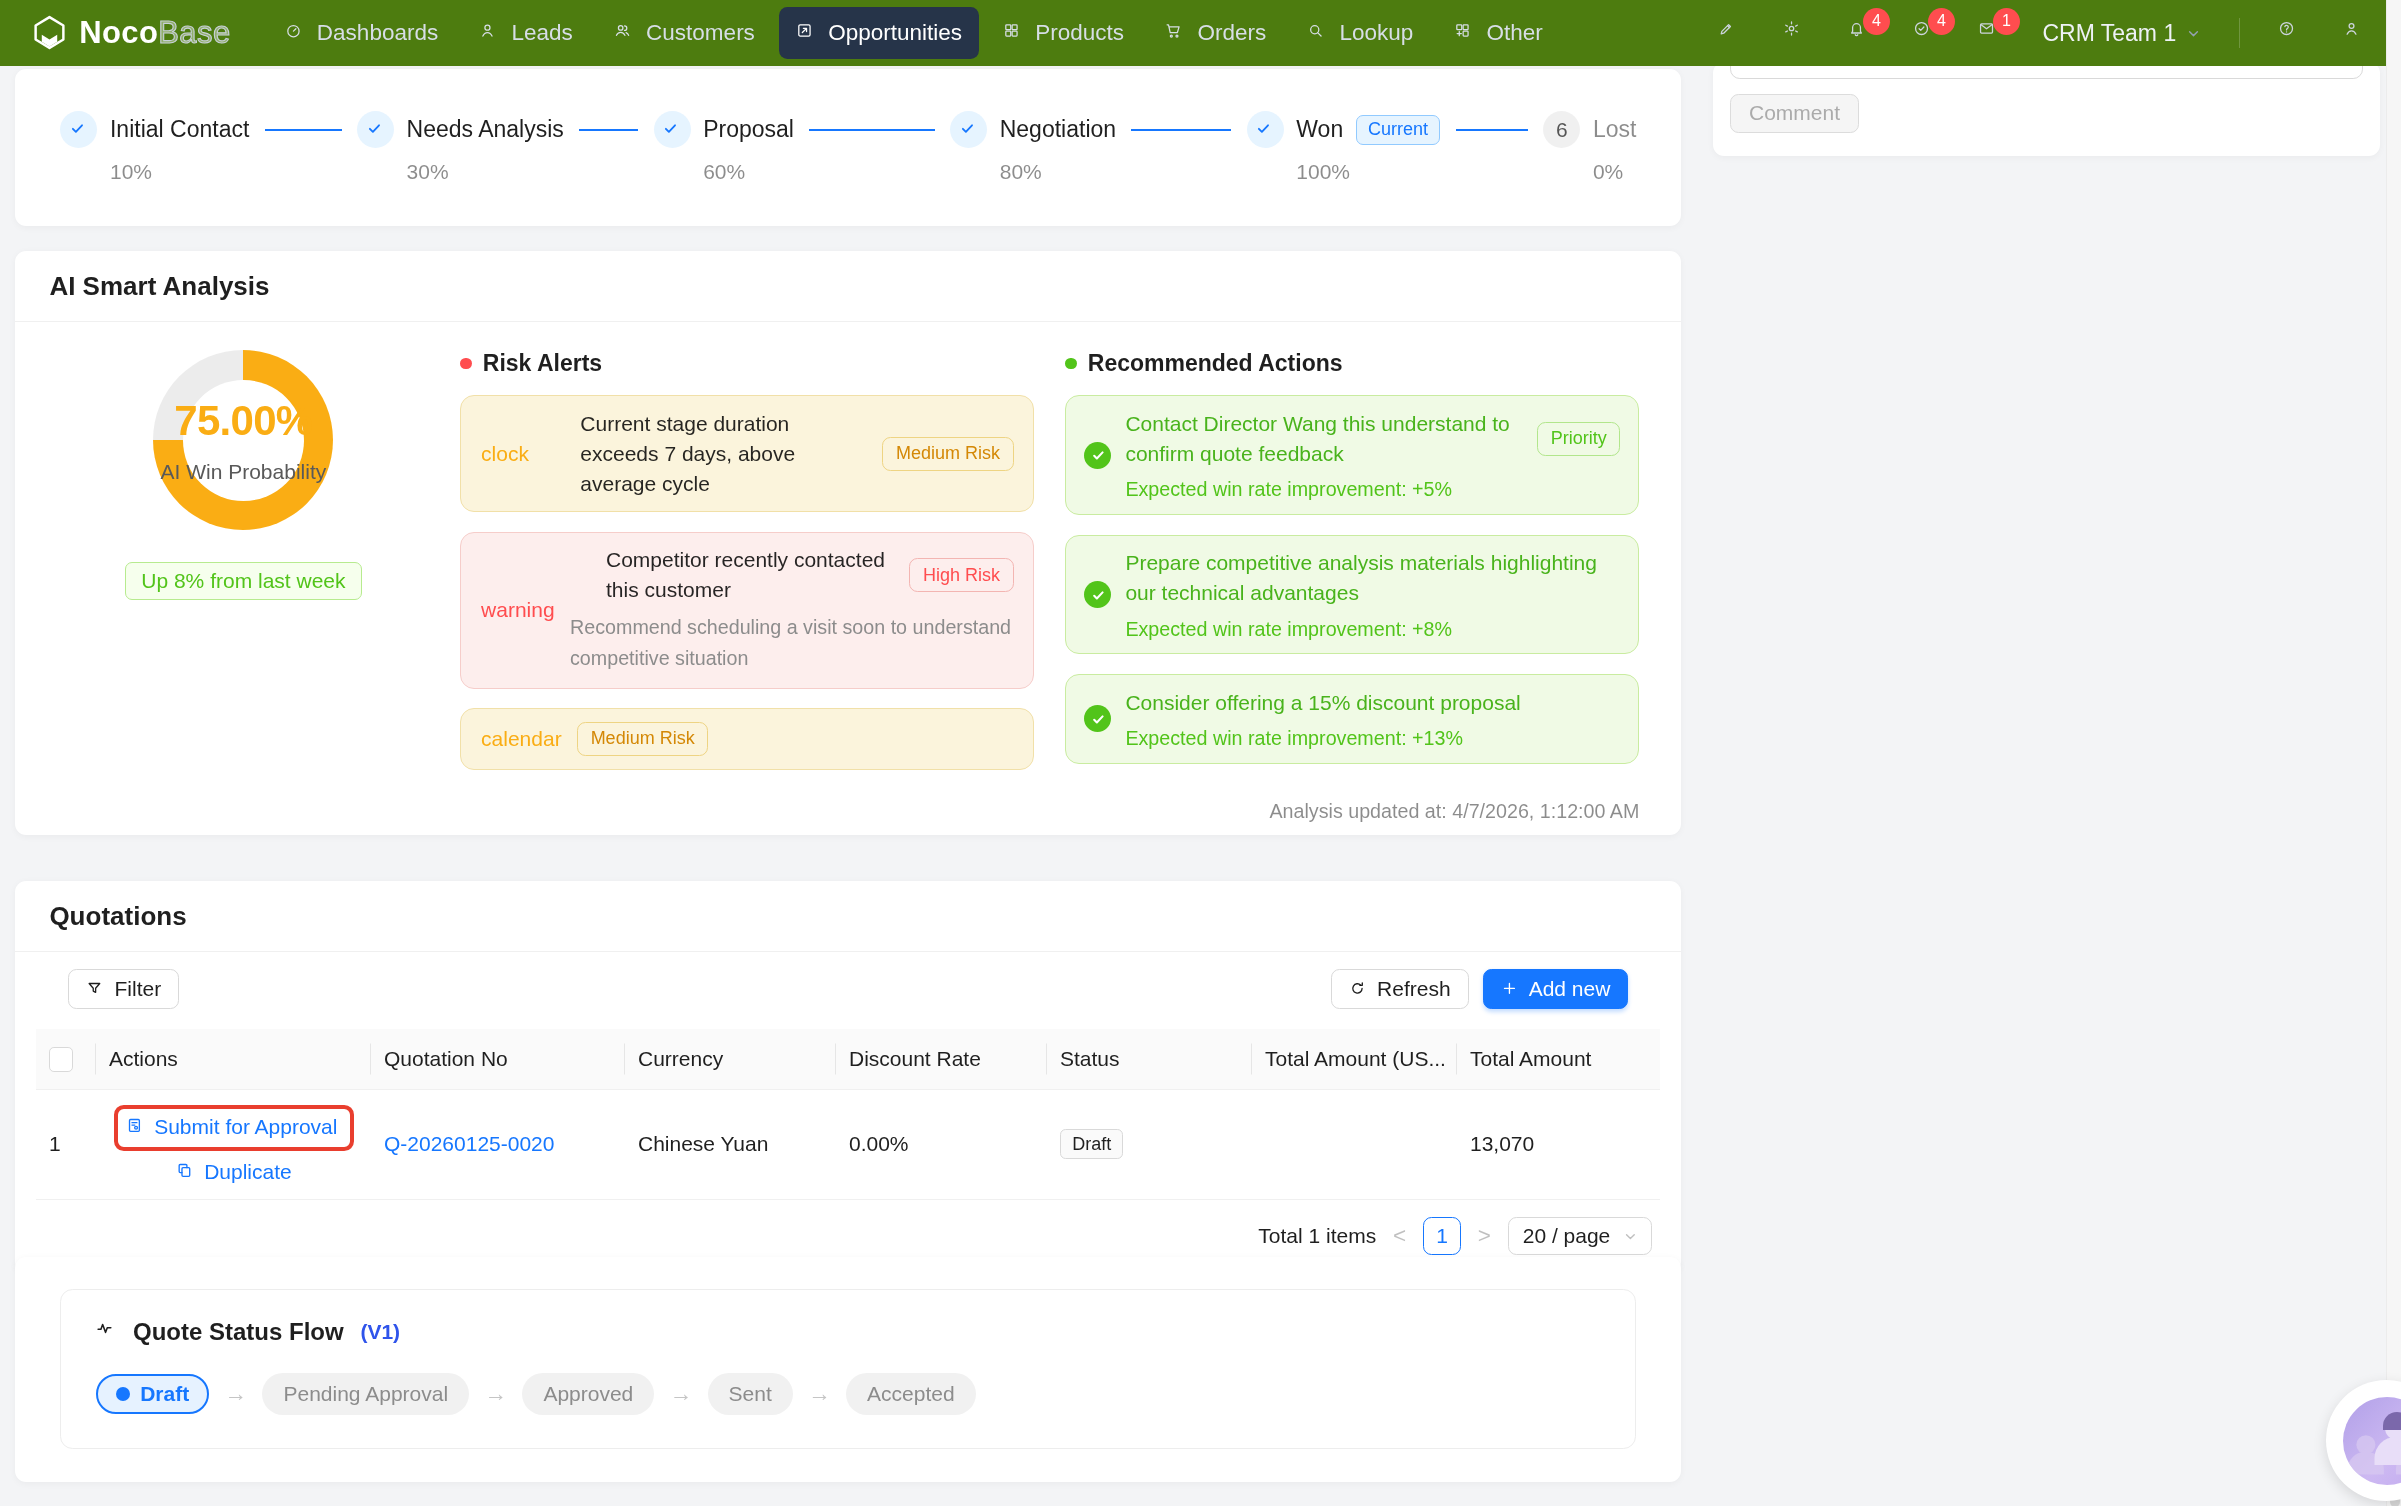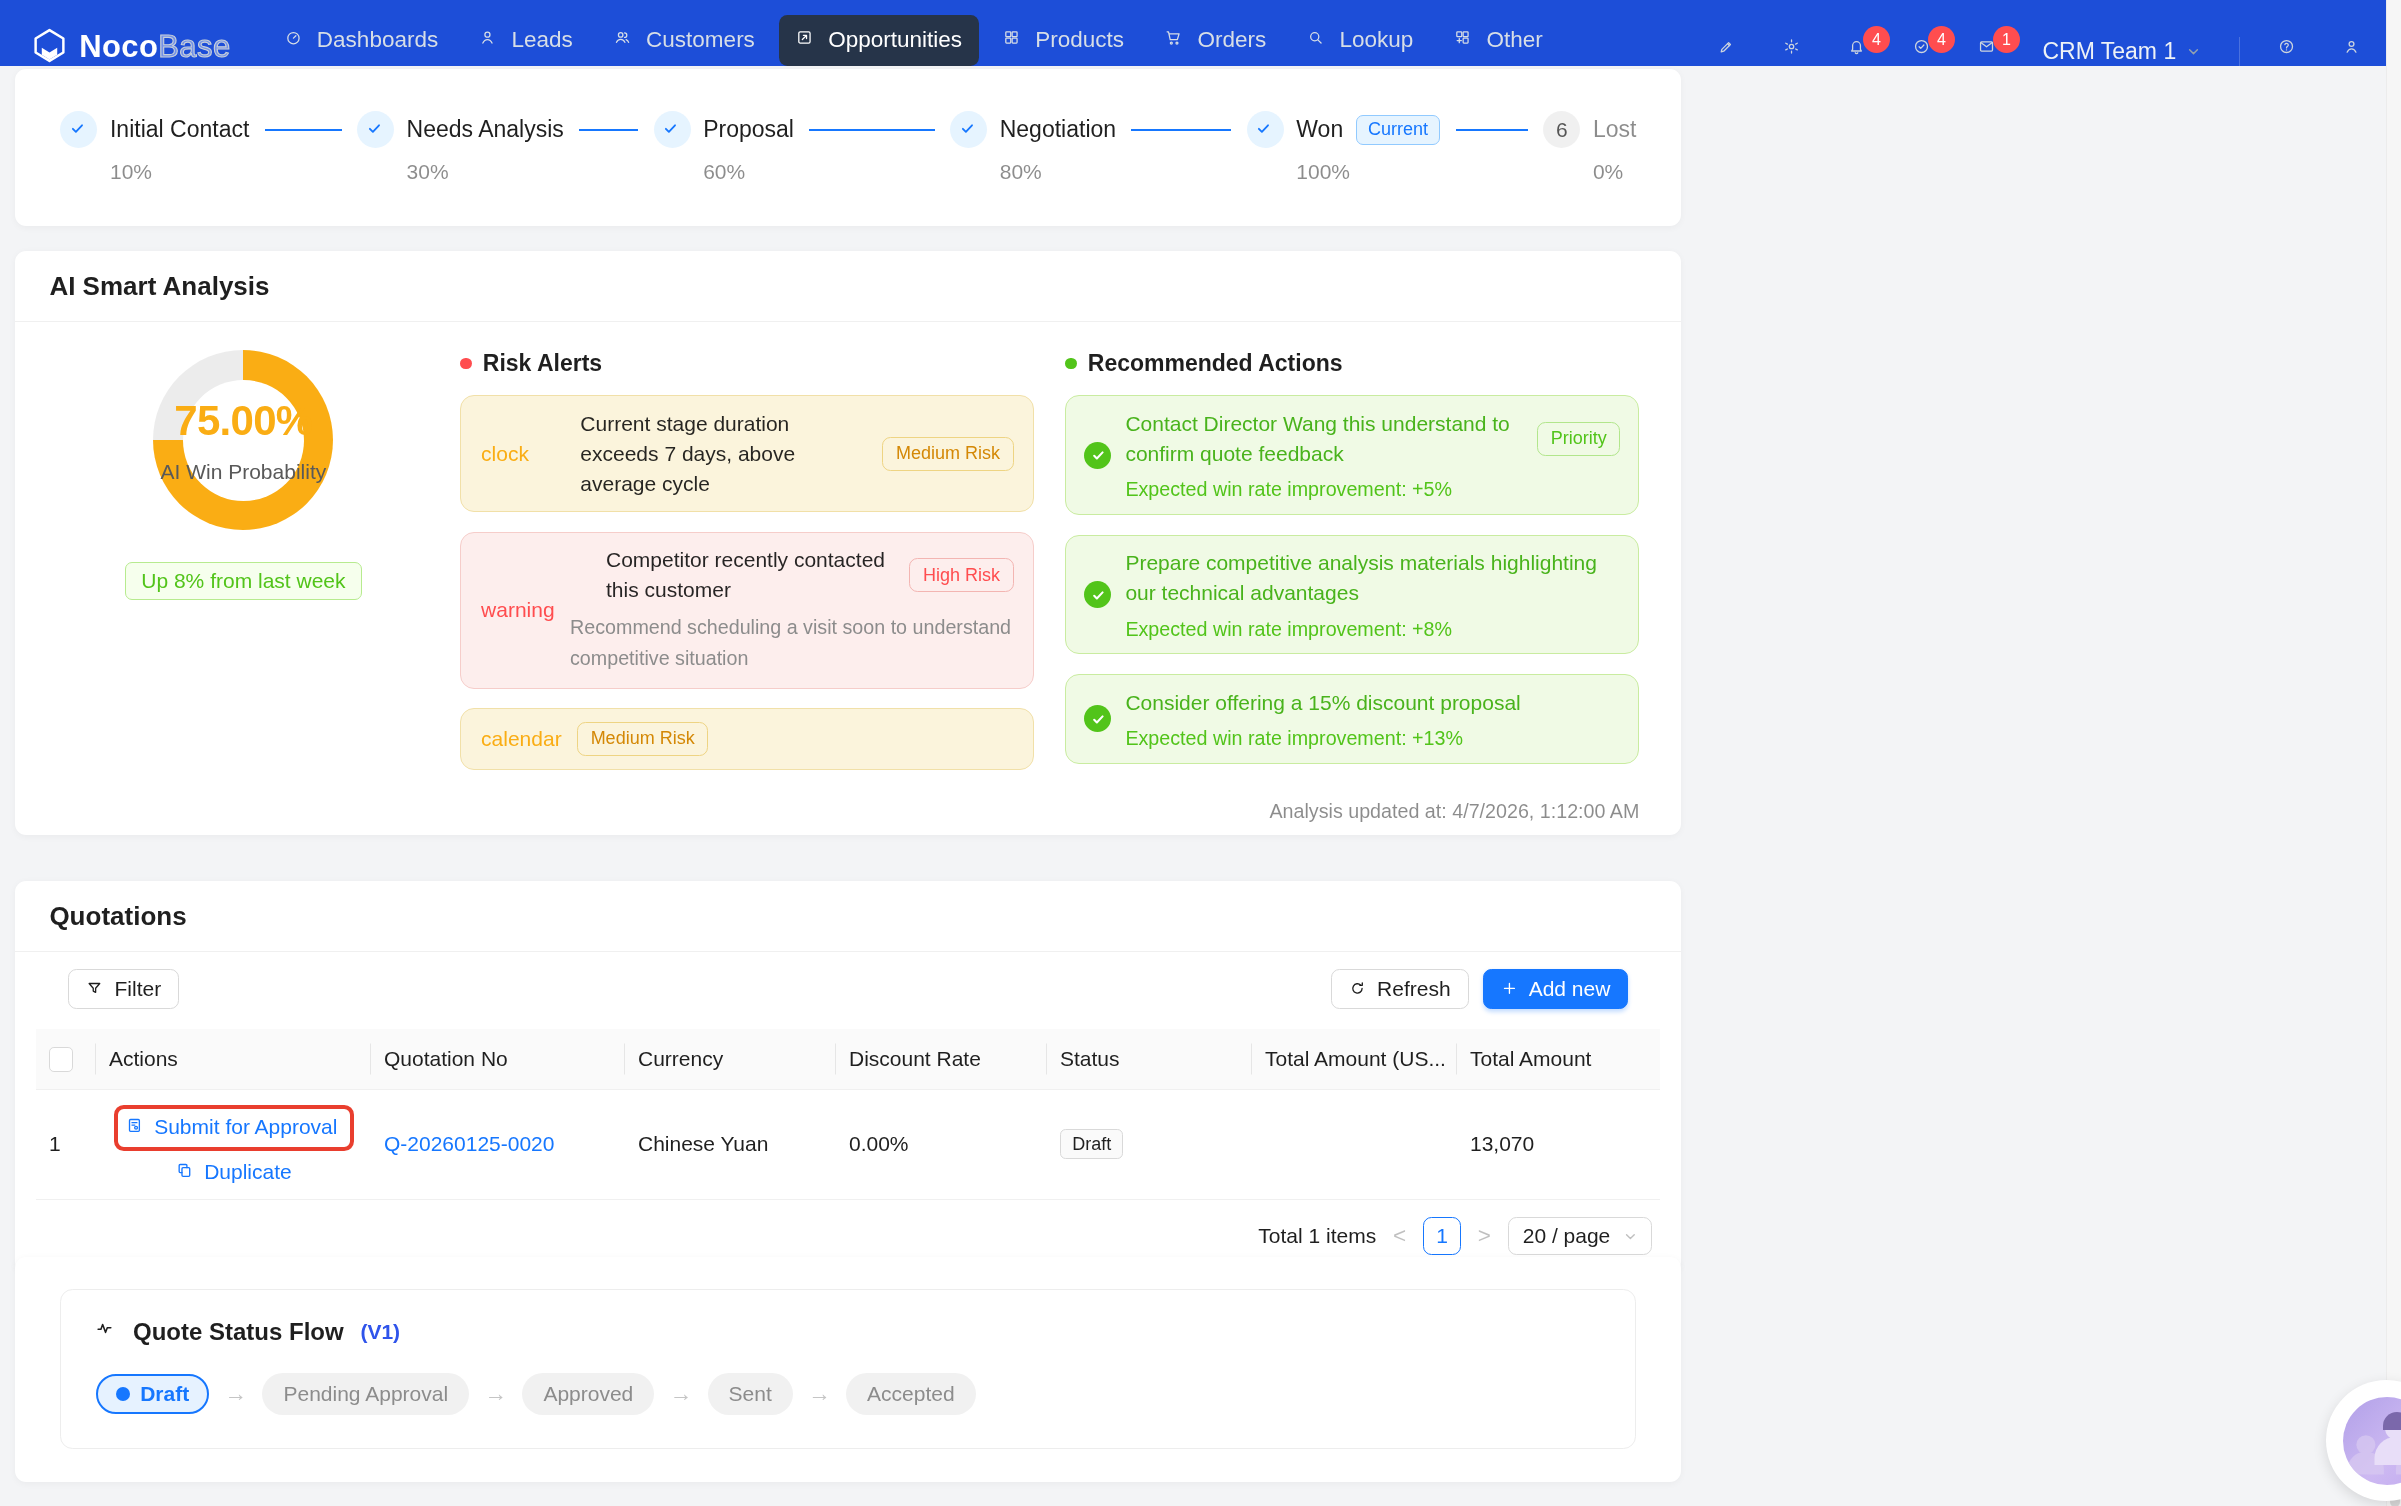--- a/index.html
+++ b/index.html
@@ -8,21 +8,21 @@
     background:#f3f4f6;
     font-family:"Liberation Sans","DejaVu Sans",sans-serif;
     color:rgba(0,0,0,.88);
     -webkit-font-smoothing:antialiased;
   }
   .screen{position:absolute;inset:0;}
 
   
   .topnav{
     position:absolute;left:0;top:0;width:2401px;height:66px;
-    background:#1d4ed8;display:flex;align-items:flex-end;
+    background:#4d7c0f;display:flex;align-items:center;
     padding:0 31px;box-sizing:border-box;z-index:50;color:#d7dee6;
   }
   .logo{display:flex;align-items:center;gap:11.2px;flex:none;}
   .logo-text{font-size:31px;font-weight:800;color:#ffffff;letter-spacing:0.4px;}
   .logo-text .lt2{font-weight:400;color:rgba(255,255,255,.38);-webkit-text-stroke:1.1px #c8d0d9;}
   .nav-menu{display:flex;align-items:center;gap:7px;margin-left:37px;flex:none;}
   .nav-item{
     display:flex;align-items:center;gap:9.8px;padding:12.6px 17px;border-radius:8.4px;
     font-size:22.5px;color:#d7dee6;cursor:pointer;white-space:nowrap;
   }
@@ -645,20 +645,24 @@
         <span class="flow-arrow">→</span>
         <span class="pill idle">Approved</span>
         <span class="flow-arrow">→</span>
         <span class="pill idle">Sent</span>
         <span class="flow-arrow">→</span>
         <span class="pill idle">Accepted</span>
       </div>
     </div>
   </div>
 
+  <div class="right-card">
+    <div class="comment-textarea"></div>
+    <div class="comment-btn">Comment</div>
+  </div>
 
   <div class="scroll-track">
     <div class="scroll-thumb"></div>
   </div>
 
   <div class="float-widget">
     <div class="avatar-circle">
       <div class="p2">
           <span class="head"></span>
           <span class="shoulders"></span>

